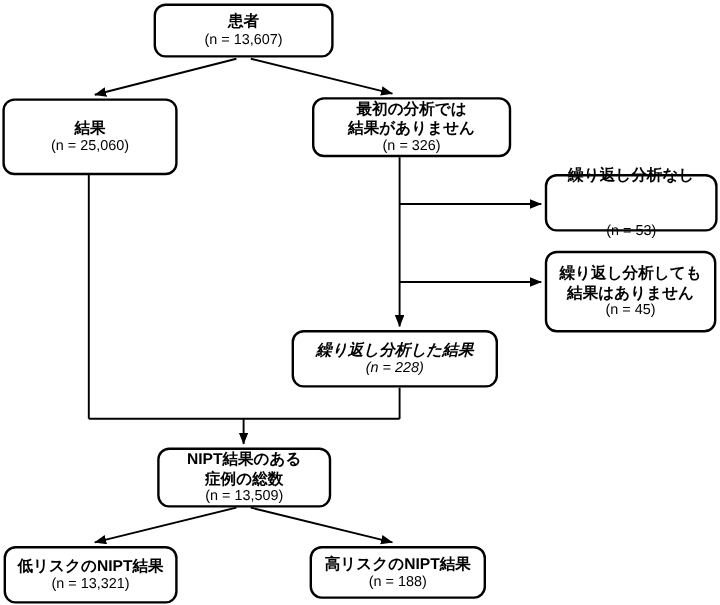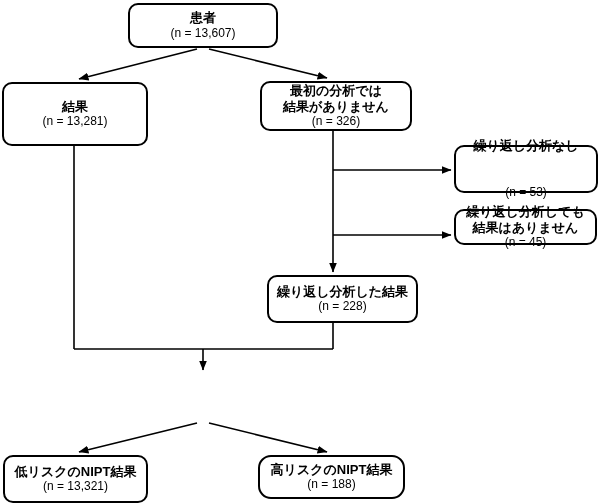--- a/index.html
+++ b/index.html
@@ -91,49 +91,54 @@
     <line x1="209" y1="423" x2="327" y2="452" marker-end="url(#arrow)"></line>
   </svg>
 
   <div class="node" style="left:128px; top:3px; width:150px; height:45px;">
     <span class="lbl">患者</span>
     <span class="cnt">(n = 13,607)</span>
   </div>
 
   <div class="node" style="left:2px; top:82px; width:146px; height:64px;">
     <span class="lbl">結果</span>
-    <span class="cnt">(n = 13,281)</span>
+    <span class="cnt">(n = 25,060)</span>
   </div>
 
-  <div class="node" style="left:260px; top:81px; width:152px; height:50px;">
+  <div class="node" style="left:260px; top:81px; width:166px; height:50px;">
     <span class="lbl">最初の分析では</span>
     <span class="lbl">結果がありません</span>
     <span class="cnt">(n = 326)</span>
   </div>
 
   <div class="node" style="left:454px; top:145px; width:144px; height:48px;gap:32px;">
     <span class="lbl">繰り返し分析なし</span>
     <span class="cnt">(n = 53)</span>
   </div>
 
-  <div class="node" style="left:454px; top:209px; width:143px; height:36px;">
+  <div class="node" style="left:454px; top:209px; width:143px; height:68px;">
     <span class="lbl">繰り返し分析しても</span>
     <span class="lbl">結果はありません</span>
     <span class="cnt">(n = 45)</span>
   </div>
 
-  <div class="node" style="left:267px; top:275px; width:151px; height:48px;">
+  <div class="node" style="left:243px; top:275px; width:172px; height:48px;font-style:italic;">
     <span class="lbl">繰り返し分析した結果</span>
     <span class="cnt">(n = 228)</span>
   </div>
 
+  <div class="node" style="left:131px; top:373px; width:145px; height:50px;">
+    <span class="lbl">NIPT結果のある</span>
+    <span class="lbl">症例の総数</span>
+    <span class="cnt">(n = 13,509)</span>
+  </div>
 
   <div class="node" style="left:3px; top:455px; width:145px; height:48px;">
     <span class="lbl">低リスクのNIPT結果</span>
     <span class="cnt">(n = 13,321)</span>
   </div>
 
-  <div class="node" style="left:258px; top:455px; width:147px; height:44px;border-radius:13px;">
+  <div class="node" style="left:258px; top:455px; width:147px; height:44px;">
     <span class="lbl">高リスクのNIPT結果</span>
     <span class="cnt">(n = 188)</span>
   </div>
 
 </div>
 
 </body></html>

